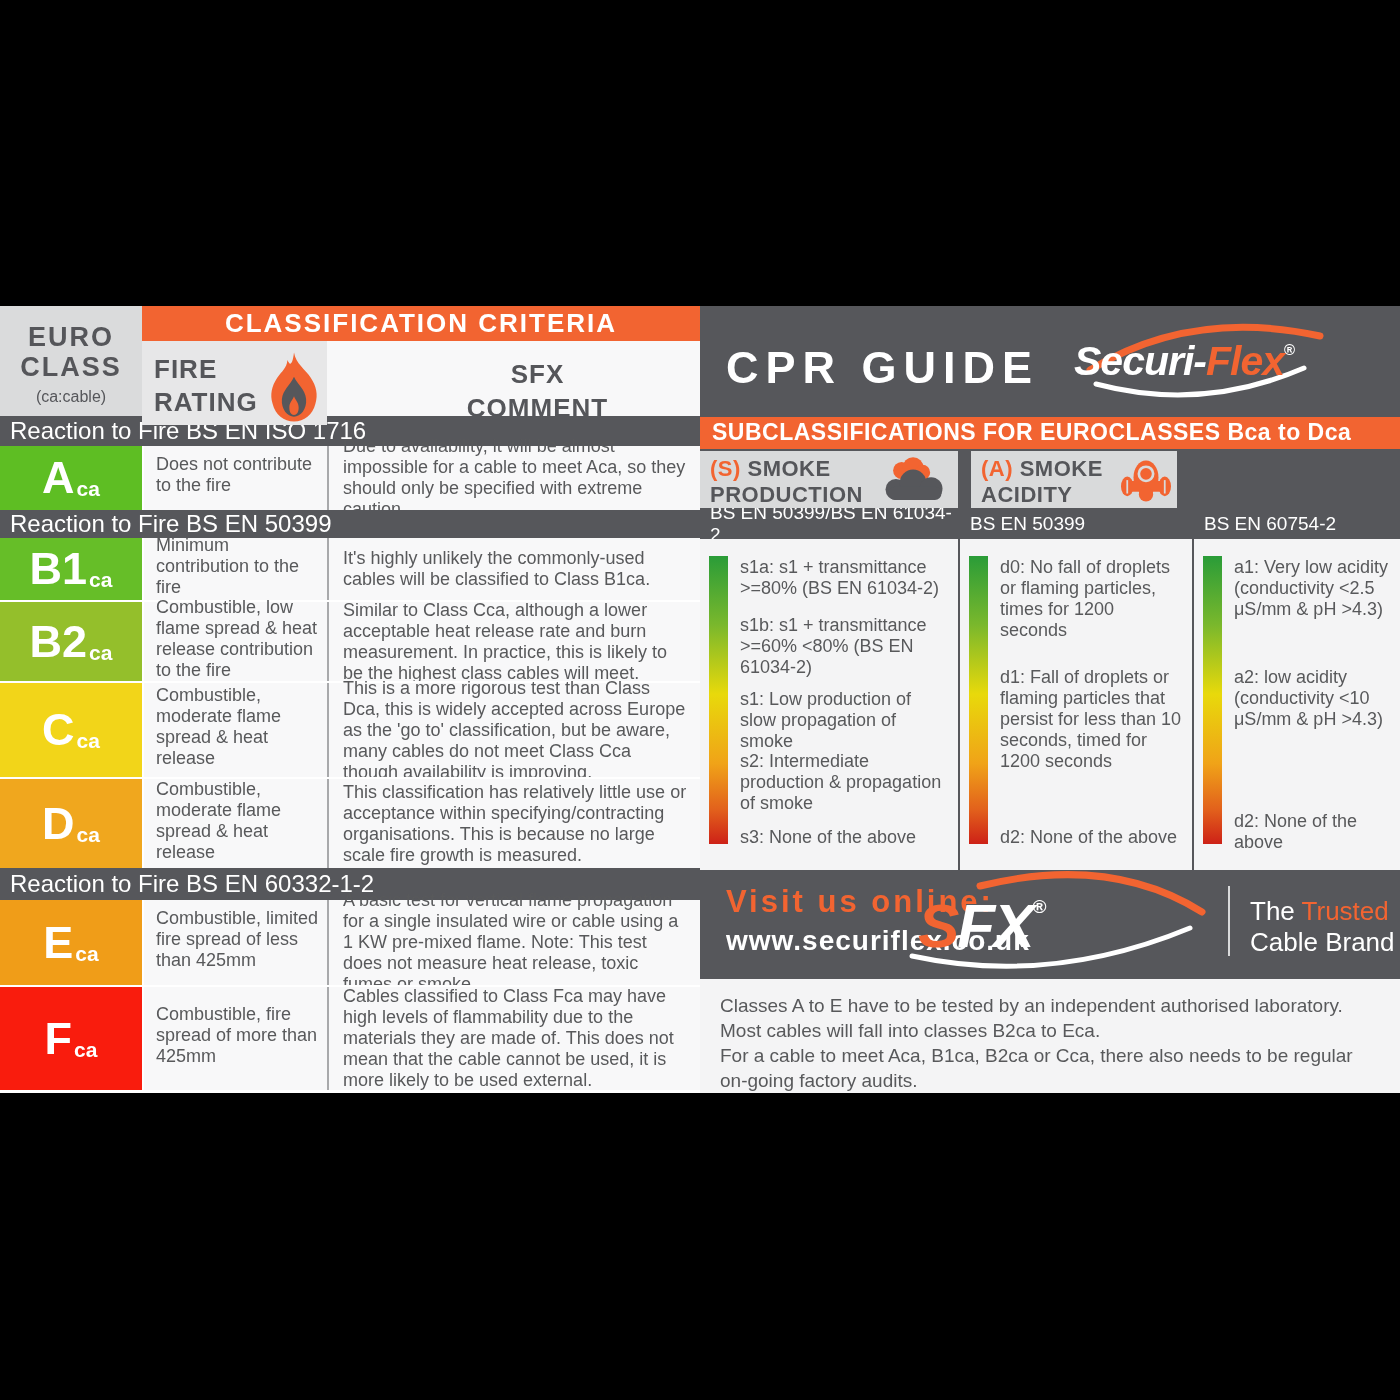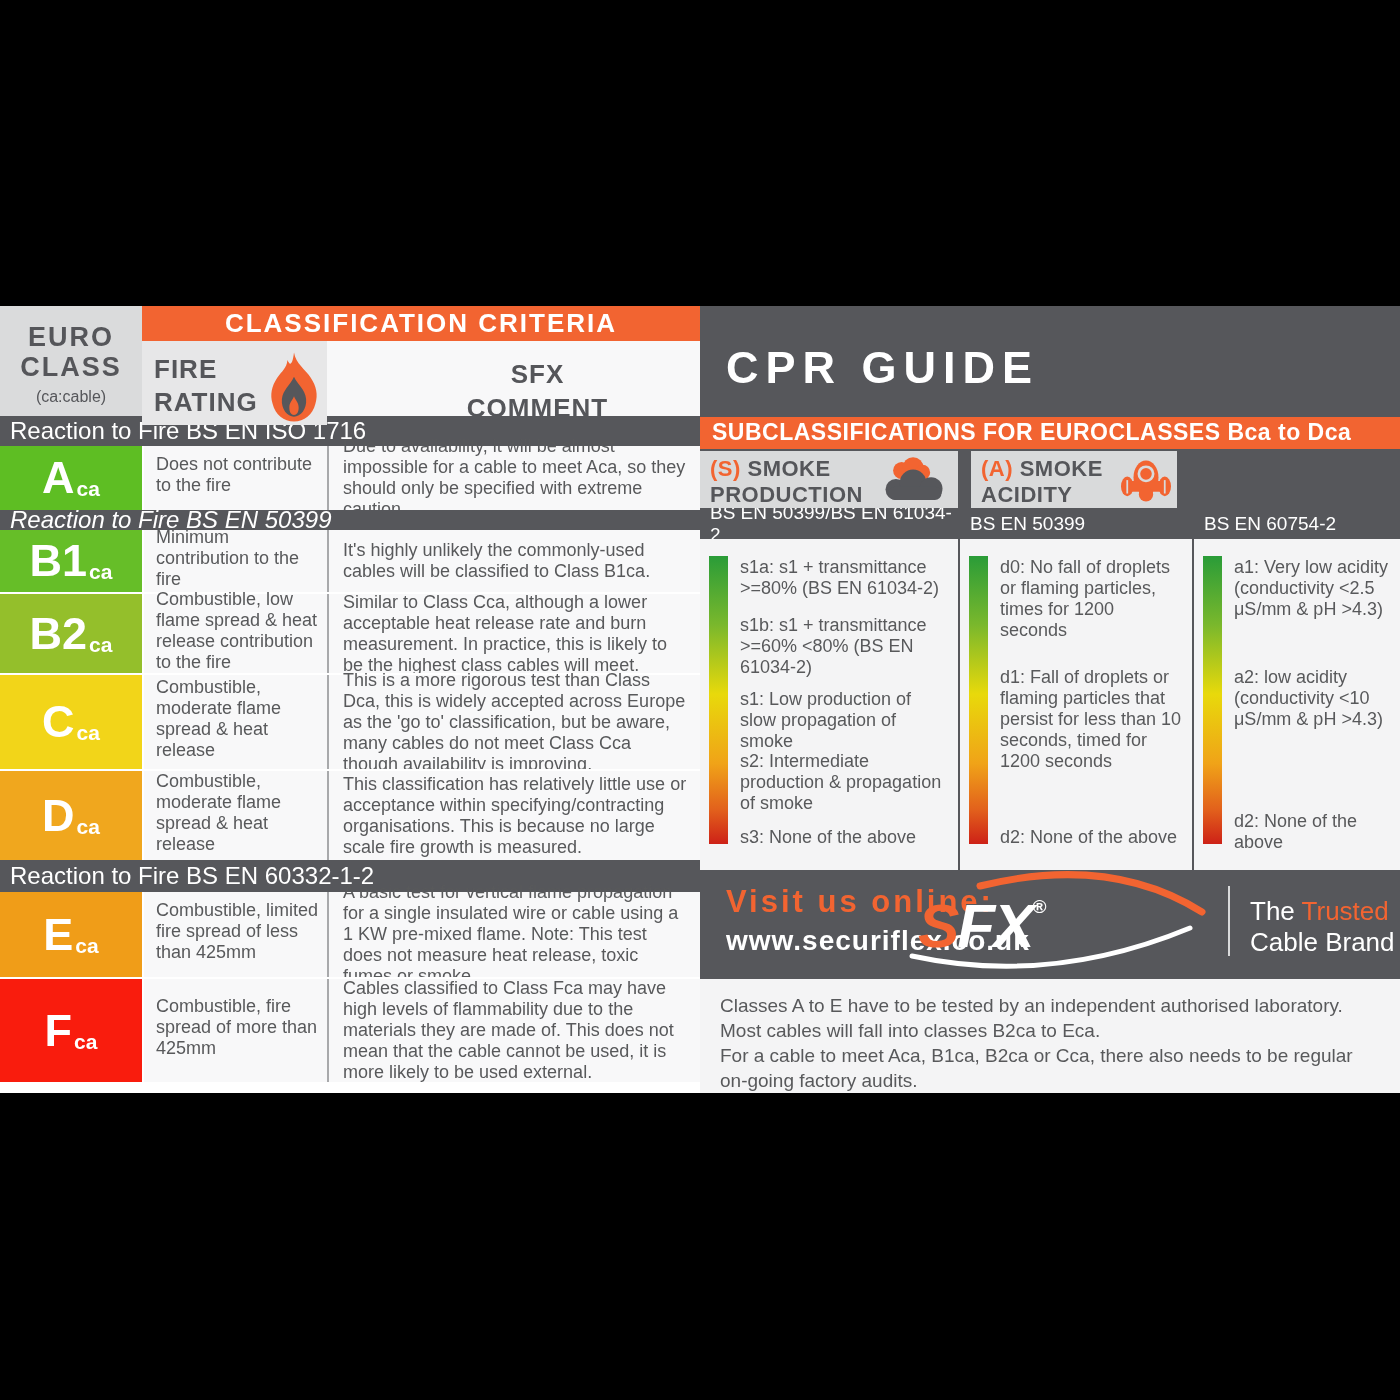--- a/index.html
+++ b/index.html
@@ -18,21 +18,21 @@
   .crit-bar{height:35px;background:#f26431;color:#fff;font-weight:bold;font-size:26px;
             letter-spacing:2px;text-align:center;line-height:35px;}
   .crit-cols{flex:1;display:flex;}
   .fire-box{width:185px;background:#e7e7e8;position:relative;color:#55565a;
             font-weight:bold;font-size:26px;line-height:33px;padding:12px 0 0 12px;letter-spacing:1px;}
   .fire-box svg{position:absolute;right:6px;top:10px;}
   .sfx-box{flex:1;background:#f8f8f9;text-align:center;color:#55565a;font-weight:bold;
            font-size:26px;line-height:34px;padding-top:16px;letter-spacing:1px;padding-left:48px;}
   .reaction-bar{background:#56575b;color:#fff;display:flex;align-items:center;
                 padding-left:10px;font-size:24px;}
-  .rb1{height:30px;} .rb2{height:20px;font-style:italic;} .rb3{height:32px;}
+  .rb1{height:30px;} .rb2{height:28px;} .rb3{height:32px;}
   .row{display:flex;background:#fff;}
   .row-a{height:64px;} .row-b1{height:62px;}
   .row-b2{height:81px;border-top:2px solid #fff;}
   .row-c{height:96px;border-top:2px solid #fff;}
   .row-d{height:91px;border-top:2px solid #fff;}
   .row-e{height:85px;}
   .row-f{height:105px;border-top:2px solid #fff;}
   .class-cell{width:142px;display:flex;align-items:center;justify-content:center;color:#fff;}
   .class-cell .cl{font-size:45px;font-weight:bold;}
   .class-cell .cs{font-size:21px;font-weight:bold;position:relative;top:11px;margin-left:2px;}
@@ -214,20 +214,27 @@
       <div class="comment-cell">
           <div>Cables classified to Class Fca may have high levels of flammability due to the materials they are made of. This does not mean that the cable cannot be used, it is more likely to be used external.</div>
         </div>
     </div>
   </div>
 
   <div class="right">
 
     <div class="r-header">
       <div class="cpr">CPR GUIDE</div>
+      <div class="brand">
+        <svg width="300" height="112" viewBox="0 0 300 112">
+          <path d="M38 64 Q140 2 268 30" stroke="#f26431" stroke-width="7" fill="none" stroke-linecap="round"></path>
+          <path d="M44 78 Q150 106 252 62" stroke="#ffffff" stroke-width="5" fill="none" stroke-linecap="round"></path>
+        </svg>
+        <div class="wordmark"><span class="w1">Securi-</span><span class="w2">Flex</span><span class="reg">®</span></div>
+      </div>
     </div>
 
     <div class="sub-bar">SUBCLASSIFICATIONS FOR EUROCLASSES Bca to Dca</div>
 
     <div class="sub-heads">
       <div class="sub-head sh1">
         <div><span class="pfx">(S)</span> <span>SMOKE</span></div>
         <div>PRODUCTION</div>
         <svg width="76" height="48" viewBox="0 0 80 50" style="right:6px;bottom:4px;">
           <g fill="#f26431">

